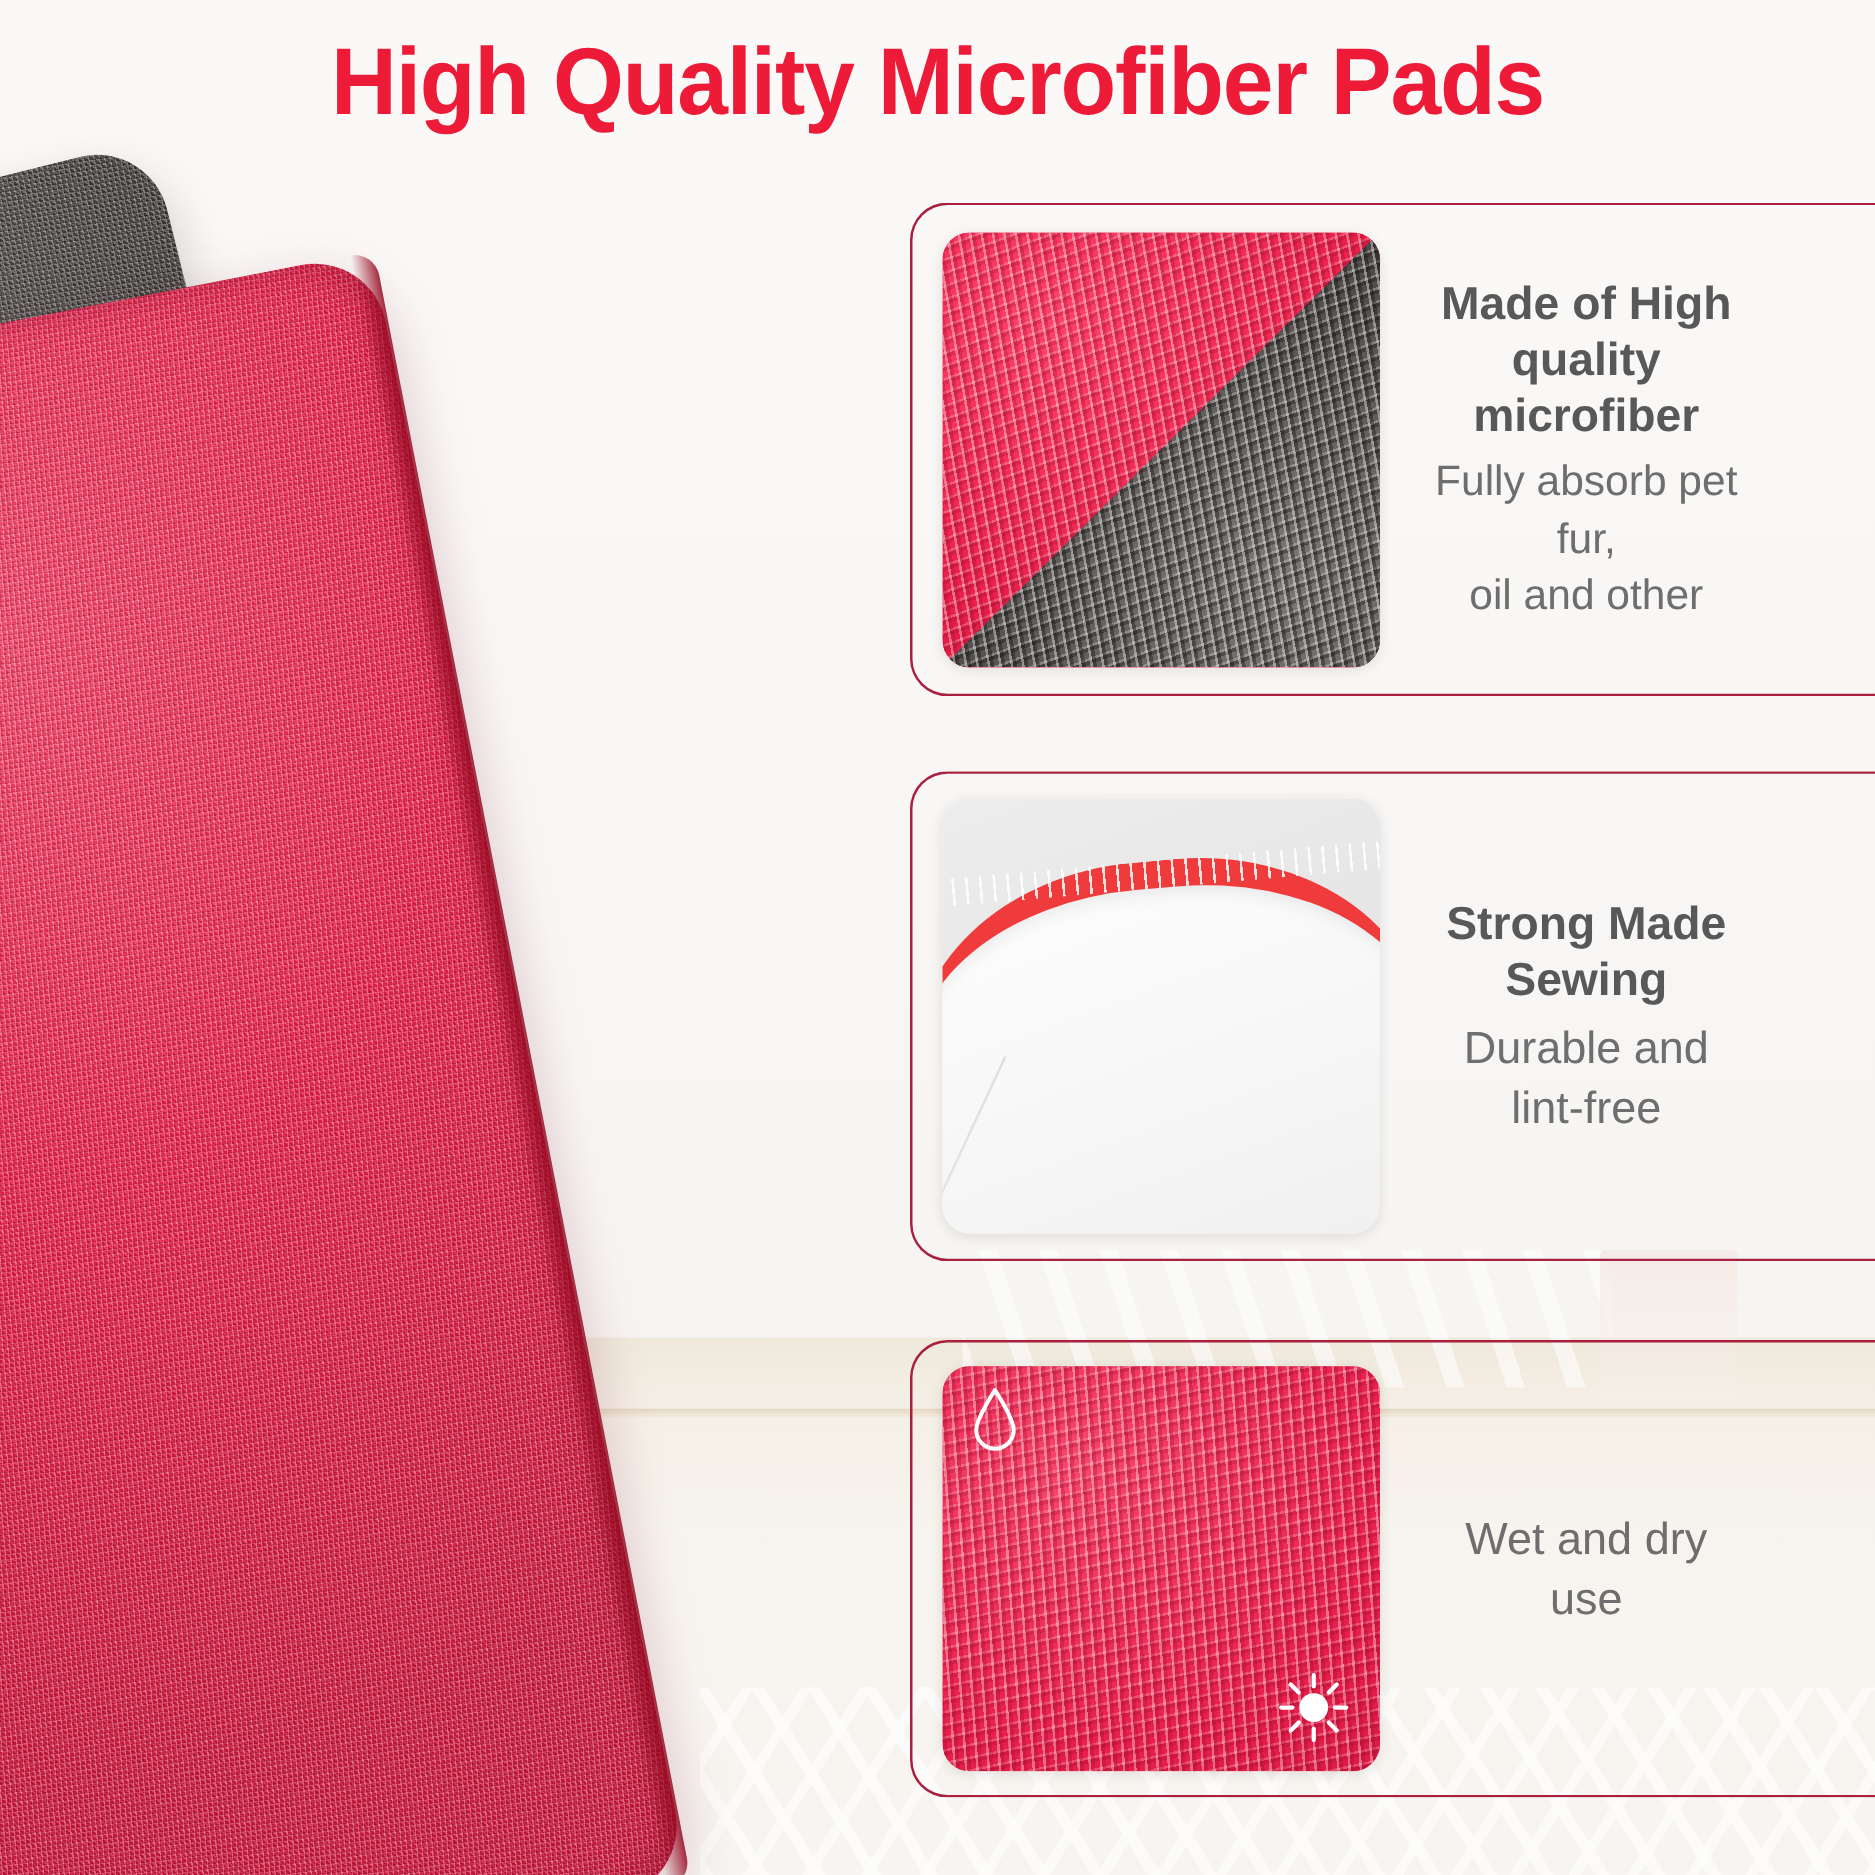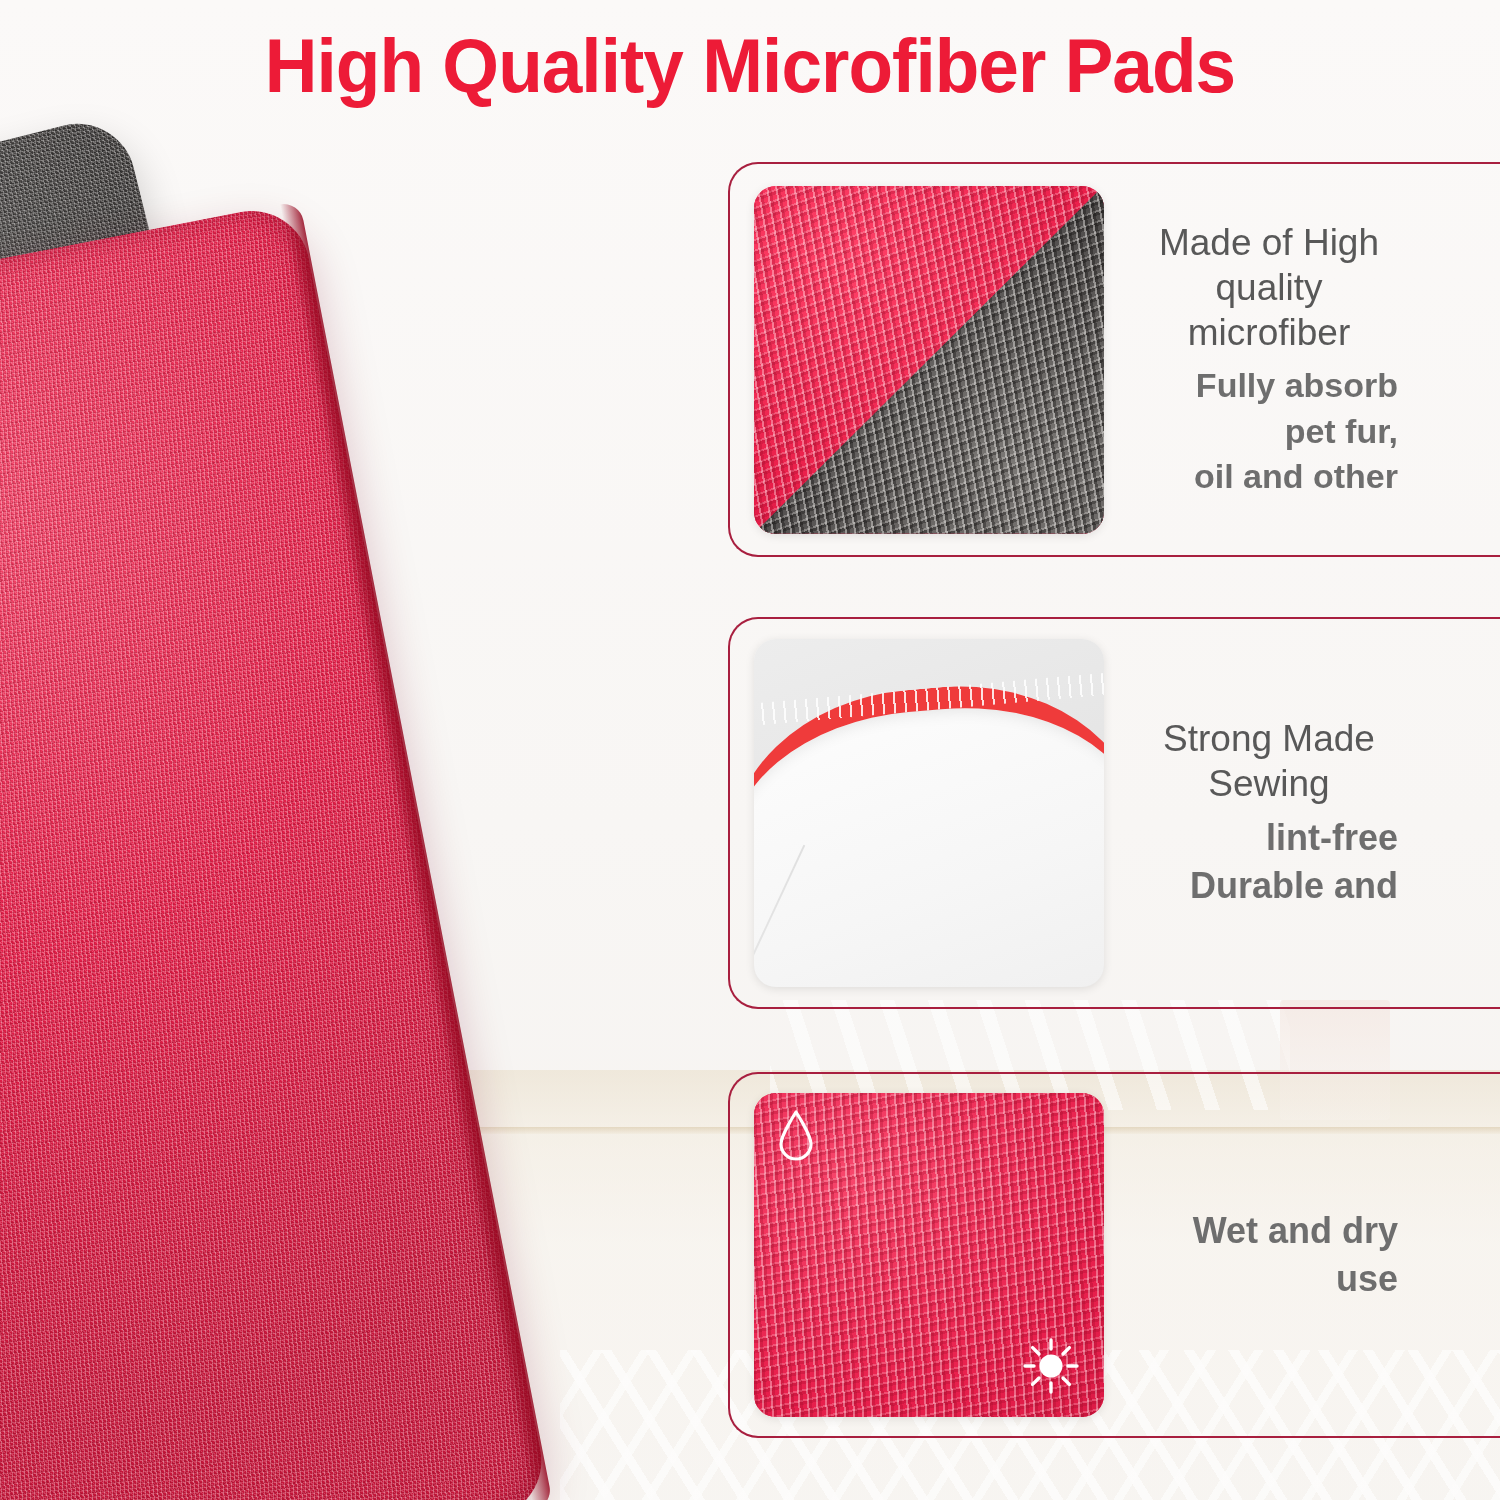--- a/index.html
+++ b/index.html
@@ -200,31 +200,30 @@
   }
 
   
   .copy {
     flex:1 1 auto;
     padding:0 120px 0 36px;
     text-align:center;
   }
   .feat-title {
     color:#585858;
-    font-weight:normal;
+    font-weight:bold;
     font-size:37px;
     line-height:1.22;
     margin-bottom:8px;
   }
   .feat-body {
     color:#6e6e6e;
     font-size:34px;
     line-height:1.33;
-    font-weight:bold;
-    text-align:right;
+    font-weight:normal;
   }
   .card-2 .feat-title { font-size:37px; }
   .card-2 .feat-body  { font-size:36px; }
   .card-3 .feat-title { font-size:38px; margin-bottom:4px; }
   .card-3 .feat-body  { font-size:36px; }
 </style>
 </head>
 <body>
 
 <div id="page">
@@ -263,22 +262,22 @@
       <div class="thumb-sewn">
         <div class="sewn-pad"></div>
       </div>
     </div>
     <div class="copy">
       <div class="feat-title">
         <div>Strong Made</div>
         <div>Sewing</div>
       </div>
       <div class="feat-body">
+        <div>Durable and</div>
         <div>lint-free</div>
-        <div>Durable and</div>
       </div>
     </div>
   </div>
 
   <div class="card card-3">
     <div class="thumb">
       <div class="thumb-red"></div>
       <svg class="icon-drop" viewBox="0 0 40 52">
         <path d="M20 3 C20 3 5 26 5 35 a15 15 0 0 0 30 0 C35 26 20 3 20 3 Z" fill="none" stroke="#ffffff" stroke-width="3.2" stroke-linejoin="round"></path>
       </svg>

